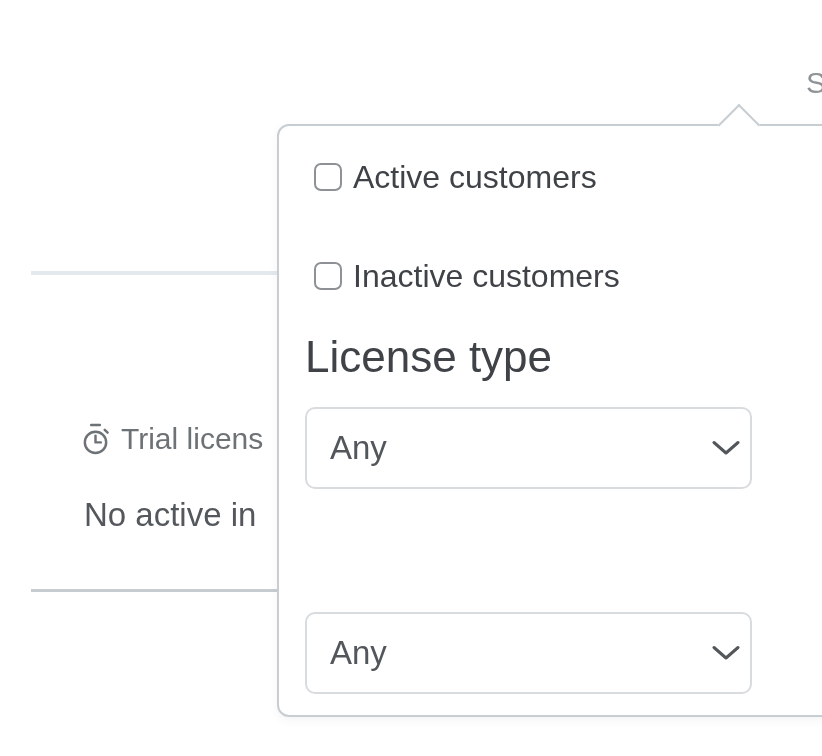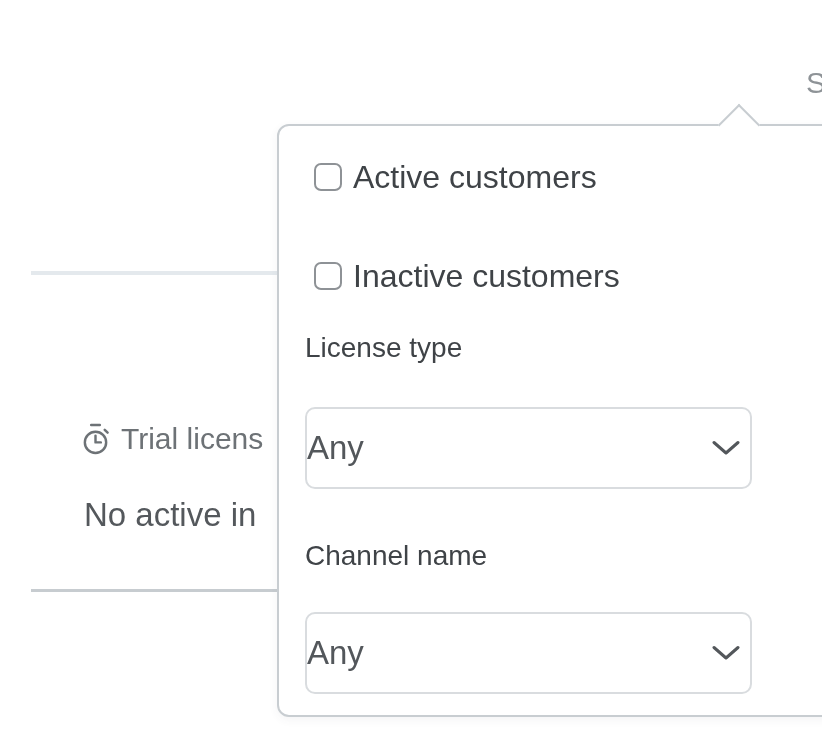--- a/index.html
+++ b/index.html
@@ -64,33 +64,33 @@
     cursor:pointer;
   }
   .check-row.row1{top:26px;}
   .check-row.row2{top:105px;margin-top:20px;}
   .checkbox{
     width:28px;height:28px;border:2px solid var(--checkbox-border);border-radius:7px;
     background:#fff;box-sizing:border-box;flex:0 0 auto;
   }
   .check-label{margin-left:11px;font-size:32px;color:var(--text-dark);white-space:nowrap;}
   .field-label{
-    position:absolute;left:26px;font-size:28px;color:var(--text-dark);
+    position:absolute;left:26px;font-size:44px;color:var(--text-dark);
     line-height:1.2;white-space:nowrap;
   }
   .label-license{top:205px;}
   .label-channel{top:413px;}
   .select{
     position:absolute;left:26px;width:447px;height:82px;
     border:2px solid var(--border-light);border-radius:10px;background:#fff;
     box-sizing:border-box;display:flex;align-items:center;cursor:pointer;
   }
   .select-license{top:281px;}
   .select-channel{top:486px;}
-  .select-value{font-size:33px;color:var(--chevron);}
+  .select-value{padding-left:23px;font-size:33px;color:var(--chevron);}
   .select .chevron{position:absolute;right:10px;top:50%;transform:translateY(-50%);color:var(--chevron);}
 </style>
 </head>
 <body>
 
 <div id="screen">
 
 
   <div class="sort-text">S</div>
 
@@ -125,21 +125,20 @@
 
     <div class="field-label label-license">License type</div>
 
     <div class="select select-license">
       <span class="select-value">Any</span>
       <svg class="chevron" width="28" height="15" viewBox="0 0 28 15" fill="none" stroke="currentColor" stroke-width="3" stroke-linecap="round" stroke-linejoin="round">
         <polyline points="2,2 14,12.5 26,2"></polyline>
       </svg>
     </div>
 
-    <div class="field-label label-channel">Channel name</div>
 
     <div class="select select-channel">
       <span class="select-value">Any</span>
       <svg class="chevron" width="28" height="15" viewBox="0 0 28 15" fill="none" stroke="currentColor" stroke-width="3" stroke-linecap="round" stroke-linejoin="round">
         <polyline points="2,2 14,12.5 26,2"></polyline>
       </svg>
     </div>
   </div>
 
 </div>

